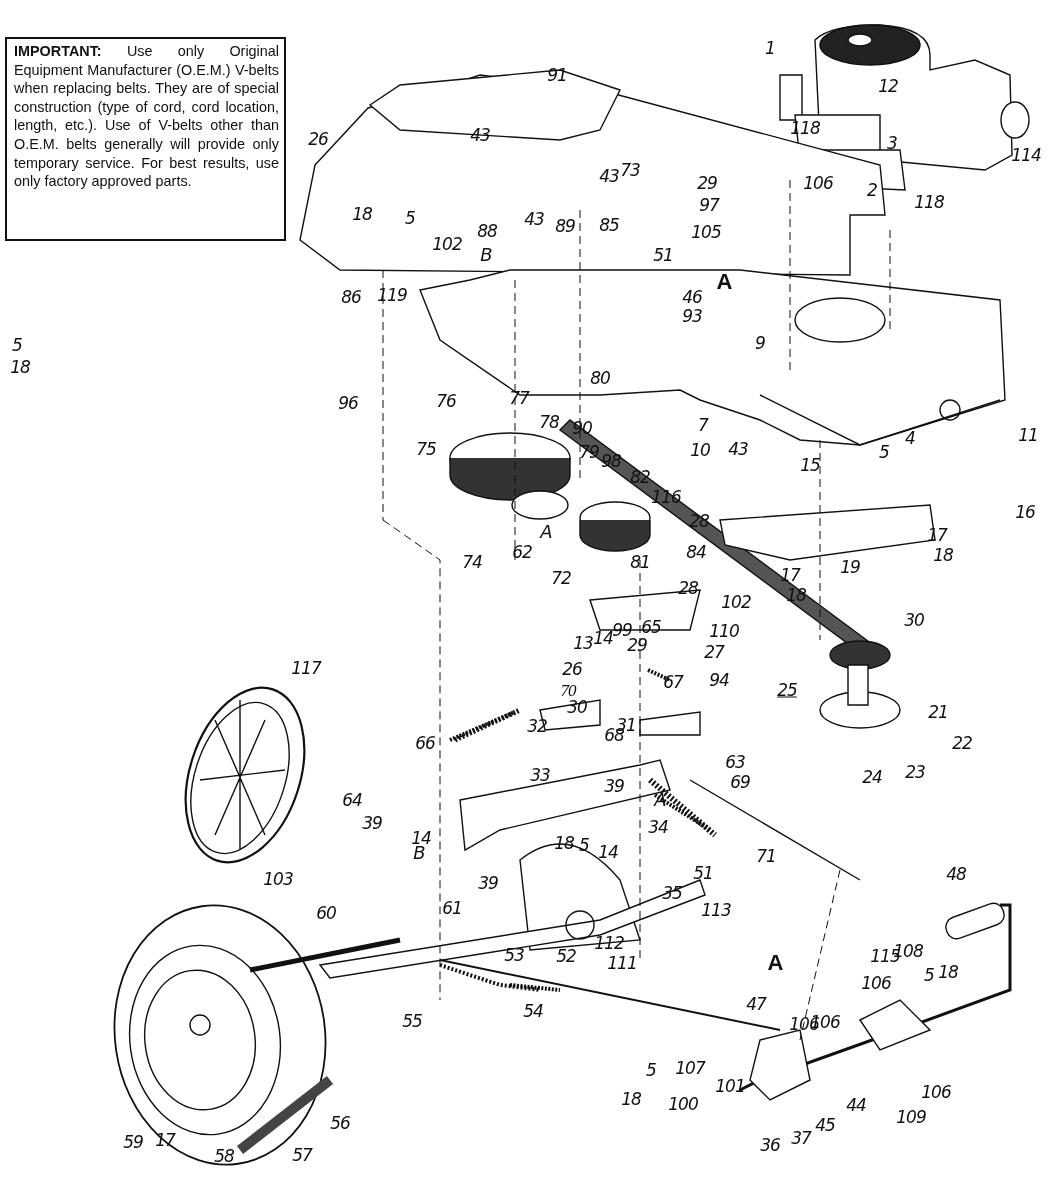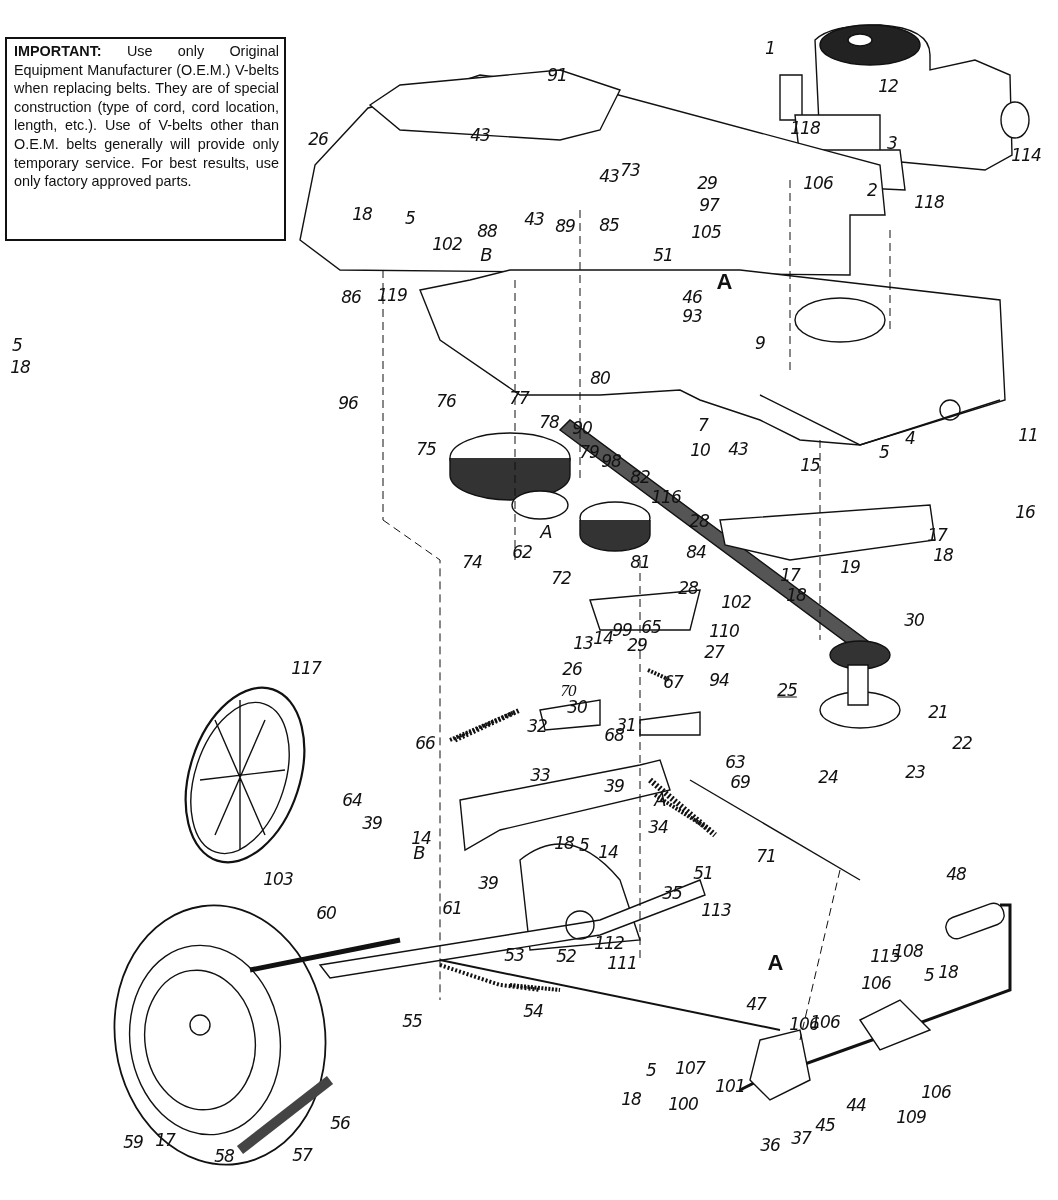--- a/index.html
+++ b/index.html
@@ -144,21 +144,21 @@
     <span class="callout" style="left: 943px; top: 555px;">18</span>
     <span class="callout" style="left: 796px; top: 595px;">18</span>
     <span class="callout" style="left: 564px; top: 843px;">18</span>
     <span class="callout" style="left: 631px; top: 1099px;">18</span>
     <span class="callout" style="left: 948px; top: 972px;">18</span>
     <span class="callout" style="left: 850px; top: 567px;">19</span>
     <span class="callout" style="left: 914px; top: 620px;">30</span>
     <span class="callout" style="left: 938px; top: 712px;">21</span>
     <span class="callout" style="left: 930px; top: 743px; margin-left: 32px;">22</span>
     <span class="callout" style="left: 915px; top: 772px;">23</span>
-    <span class="callout" style="left: 828px; top: 777px;">24</span>
+    <span class="callout" style="left: 872px; top: 777px;">24</span>
     <span class="callout" style="left: 787px; top: 690px; text-decoration: underline;">25</span>
     <span class="callout" style="left: 318px; top: 139px;">26</span>
     <span class="callout" style="left: 572px; top: 669px;">26</span>
     <span class="callout" style="left: 714px; top: 652px;">27</span>
     <span class="callout" style="left: 699px; top: 521px;">28</span>
     <span class="callout" style="left: 688px; top: 588px;">28</span>
     <span class="callout" style="left: 707px; top: 183px;">29</span>
     <span class="callout" style="left: 637px; top: 645px;">29</span>
     <span class="callout" style="left: 577px; top: 707px;">30</span>
     <span class="callout" style="left: 626px; top: 725px;">31</span>

